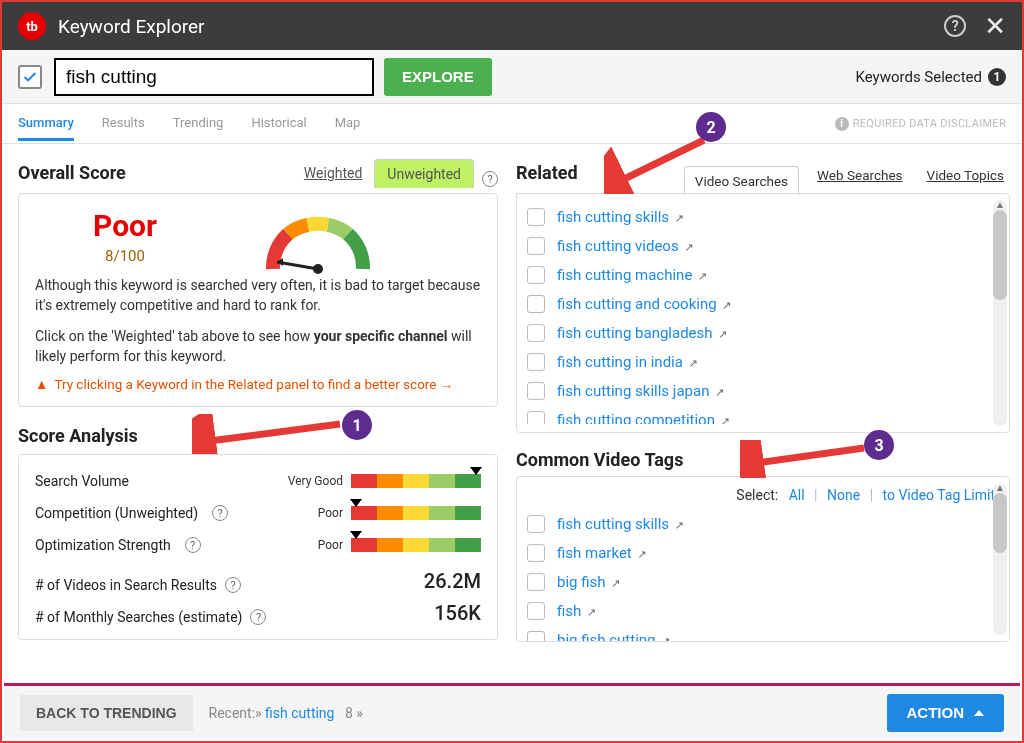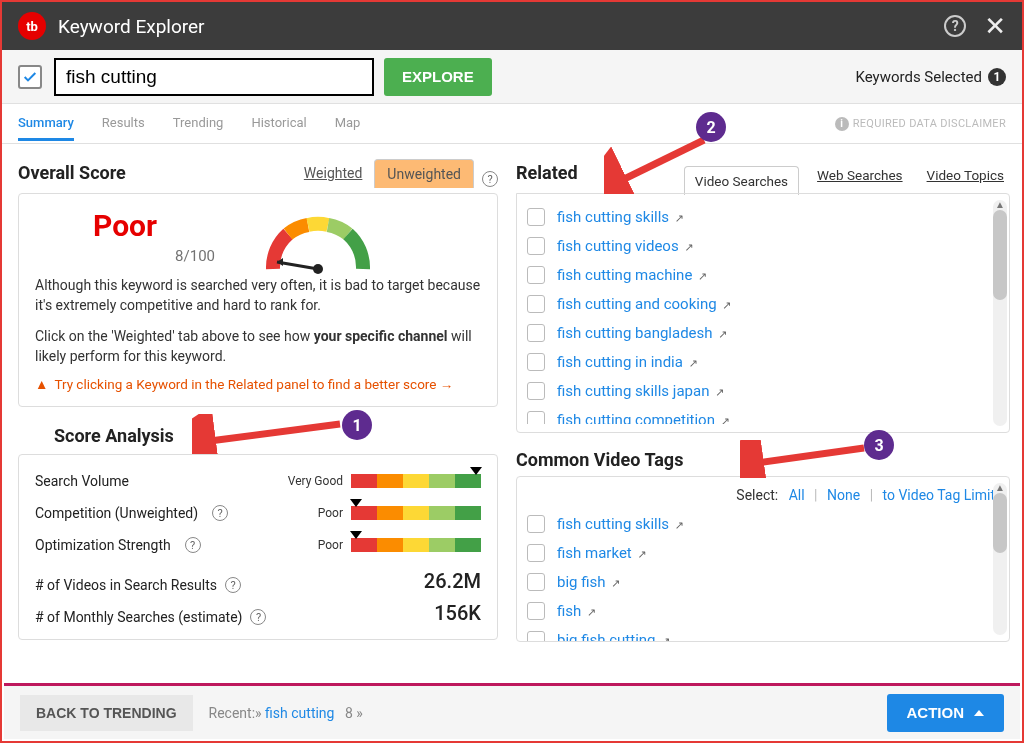--- a/index.html
+++ b/index.html
@@ -28,33 +28,33 @@
   .body { flex: 1; display: flex; padding: 14px 12px 0 16px; gap: 18px; height: 508px; }
   .col-left { width: 480px; }
   .col-right { flex: 1; position:relative;}
 
   .section-head { display: flex; align-items: center; margin-bottom: 6px; }
   .section-title { font-size: 18px; font-weight: 700; color: #222; }
 
   .score-tabs { margin-left: auto; display: flex; align-items: flex-end; }
   .score-tab { font-size: 14px; color: #555; padding: 6px 12px; cursor: pointer; }
   .score-tab.link { text-decoration: underline; }
-  .score-tab.active { border: 1px solid #ccc; border-bottom: none; border-radius: 4px 4px 0 0; background:#fdba74; position:relative; top:1px;text-align:center;}
+  .score-tab.active { border: 1px solid #ccc; border-bottom: none; border-radius: 4px 4px 0 0; background:#bef264; position:relative; top:1px;text-align:center;}
   .qmark { width: 16px; height: 16px; border: 1px solid #888; border-radius: 50%; font-size: 11px; color: #666; display: inline-flex; align-items: center; justify-content: center; margin-left: 8px; cursor:pointer;}
 
   .card { border: 1px solid #ddd; border-radius: 4px; padding: 14px 16px; background:#fff;}
   .overall-card { position:relative;}
   .gauge-wrap { position: absolute; right: 108px; top: 6px; }
   .poor-label { font-size: 30px; font-weight: 700; color: #e60000; text-align:center; }
-  .poor-sub { font-size: 15px; color: #737373; text-align:right; margin-top:4px;}
+  .poor-sub { font-size: 15px; color: #a16207; text-align:center; margin-top:4px;}
   .overall-text { font-size: 14px; color: #333; line-height: 1.45; margin-top: 10px; }
   .overall-hint { font-size: 13.5px; color: #e65100; margin-top: 10px; display:flex; align-items:center; gap:6px;}
   .warn-icon{color:#e65100;}
 
-  .score-analysis-title { margin-top: 18px; margin-bottom:8px;margin-left:36px;}
+  .score-analysis-title { margin-top: 18px; margin-bottom:8px;}
   .analysis-card { padding: 10px 16px 14px; }
   .metric-row { display: flex; align-items: center; height: 32px; font-size: 14px; color:#222;}
   .metric-label { display:flex; align-items:center; gap:6px;}
   .metric-right { margin-left: auto; display:flex; align-items:center; gap:8px;}
   .metric-tag { font-size: 12px; color:#333;}
   .hbar { width: 130px; height: 14px; display:flex; position:relative;}
   .hbar span{flex:1;}
   .hbar .c1{background:#e53935;} .hbar .c2{background:#fb8c00;} .hbar .c3{background:#fdd835;} .hbar .c4{background:#9ccc65;} .hbar .c5{background:#43a047;}
   .hbar-marker{position:absolute;top:-7px;width:0;height:0;border-left:6px solid transparent;border-right:6px solid transparent;border-top:8px solid #000;}
   .stat-row{display:flex;align-items:flex-end;height:32px;font-size:14px;color:#222;}

